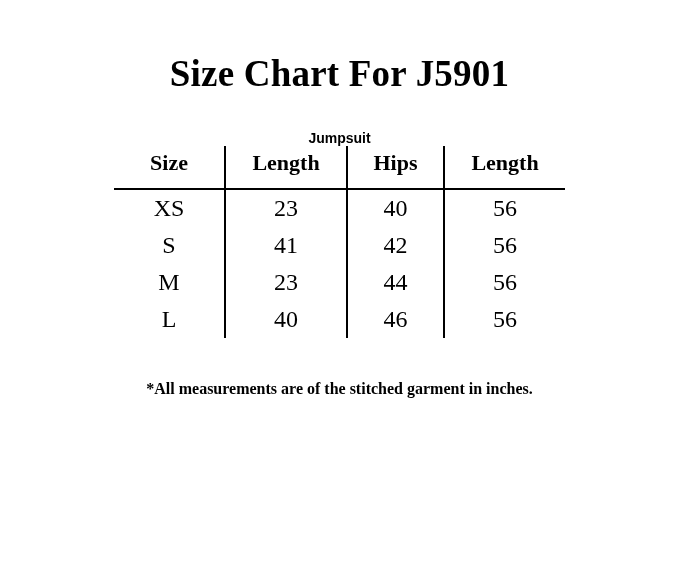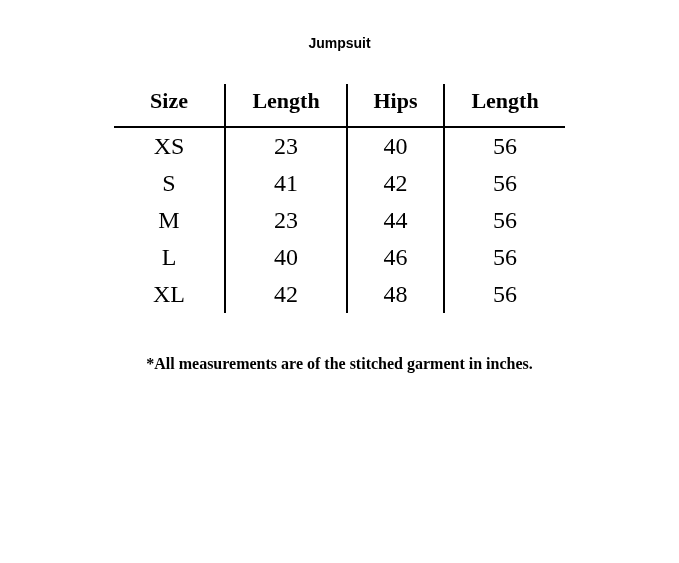--- a/index.html
+++ b/index.html
@@ -32,21 +32,20 @@
     text-align: center;
   }
   .subtitle {
     font-family: "Liberation Sans", sans-serif;
     font-weight: bold;
     font-size: 14px;
     margin-top: 35px;
     text-align: center;
   }
   .table-wrap {
-    margin-top: 33px;
   }
   table.size-table {
     border-collapse: collapse;
     font-family: "Liberation Serif", serif;
   }
   table.size-table th,
   table.size-table td {
     text-align: center;
     vertical-align: middle;
   }
@@ -81,20 +80,21 @@
     font-size: 16px;
     margin-top: 42px;
     text-align: left;
   }
 </style>
 </head>
 <body>
 
 <div class="page">
 
+  <div class="title">Size Chart For J5901</div>
 
   <div class="subtitle">Jumpsuit</div>
 
   <div class="table-wrap">
     <table class="size-table">
       <thead>
         <tr class="head-row">
           <th class="col-size sep-right">Size</th>
           <th class="col-chest sep-right">Length</th>
           <th class="col-hips sep-right">Hips</th>
@@ -119,25 +119,19 @@
           <td class="col-chest sep-right">23</td>
           <td class="col-hips sep-right">44</td>
           <td class="col-length">56</td>
         </tr>
         <tr>
           <td class="col-size sep-right">L</td>
           <td class="col-chest sep-right">40</td>
           <td class="col-hips sep-right">46</td>
           <td class="col-length">56</td>
         </tr>
-        <tr>
-          <td class="col-size sep-right">XL</td>
-          <td class="col-chest sep-right">42</td>
-          <td class="col-hips sep-right">48</td>
-          <td class="col-length">56</td>
-        </tr>
       </tbody>
     </table>
   </div>
 
   <div class="footnote">*All measurements are of the stitched garment in inches.</div>
 
 </div>
 
 </body></html>

